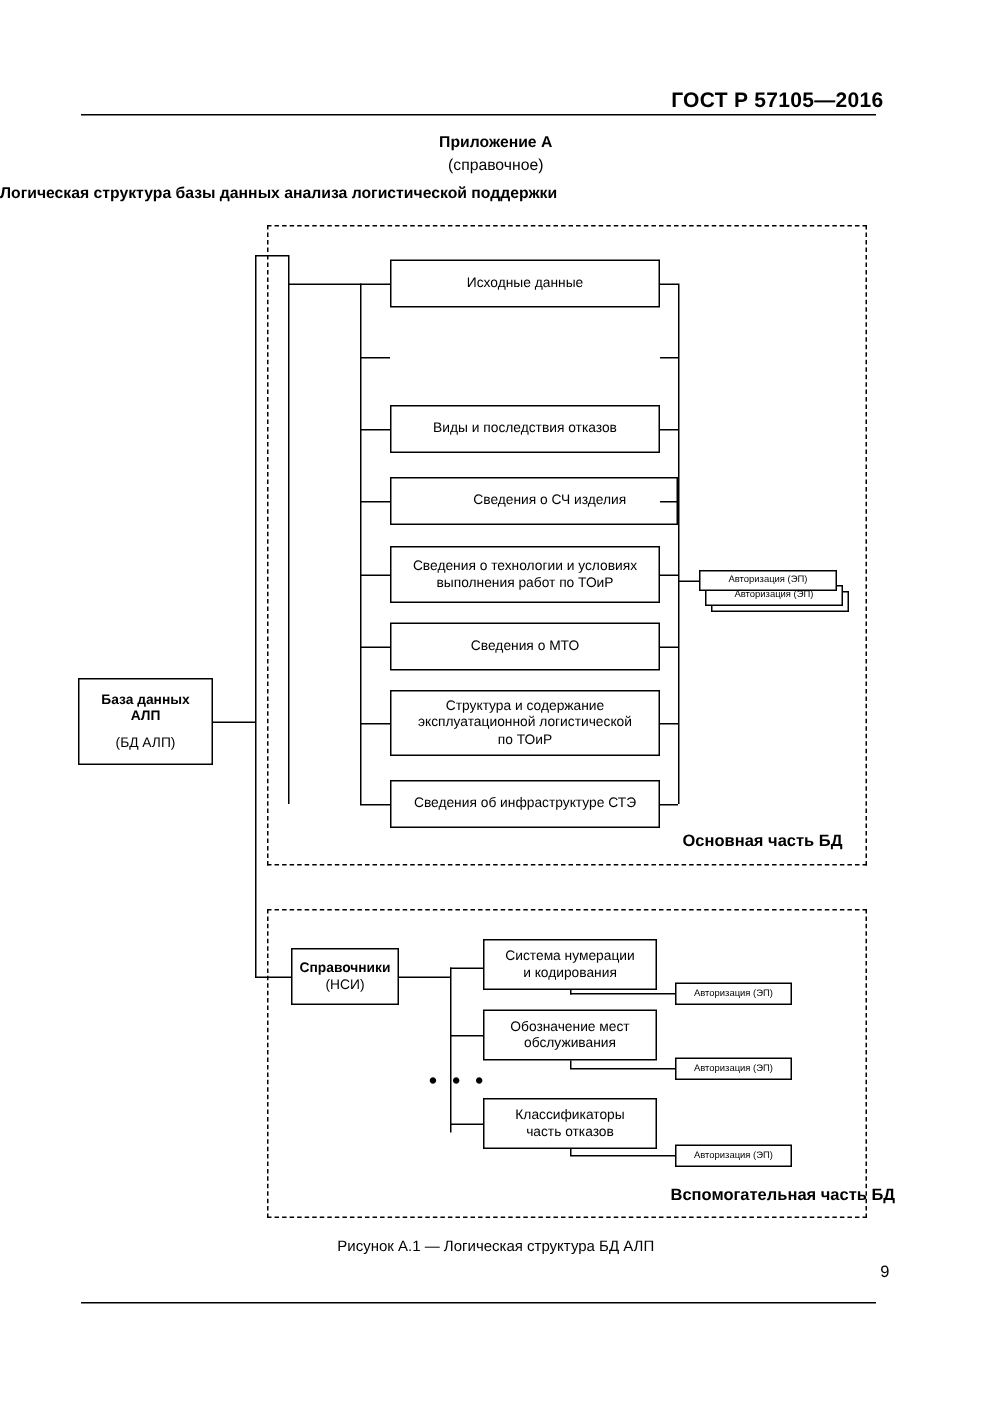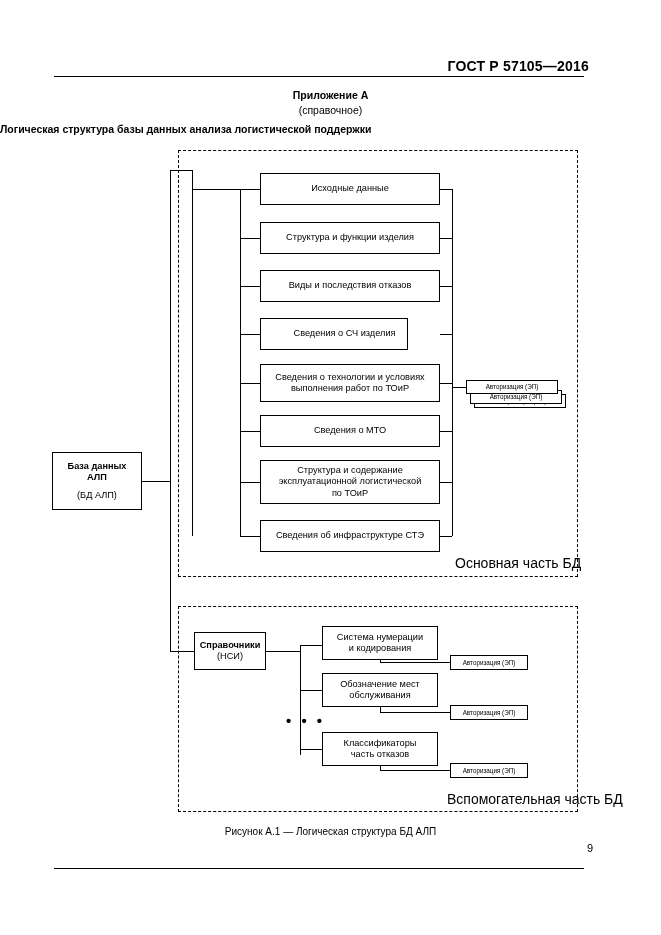--- a/index.html
+++ b/index.html
@@ -83,22 +83,22 @@
   }
 
   
   .dashed {
     position: absolute;
     border: 1px dashed #000;
     box-sizing: border-box;
   }
   .region-label {
     position: absolute;
-    font-size: 14px;
-    font-weight: normal;
+    font-size: 11px;
+    font-weight: bold;
   }
 
   
   .box {
     position: absolute;
     box-sizing: border-box;
     border: 1px solid #000;
     background: #fff;
     display: flex;
     align-items: center;
@@ -159,31 +159,28 @@
   <div class="line hline" style="left:170px; top:651px; width:26px;"></div>
 
   <div class="line vline" style="left:192px; top:170px; height:366px;"></div>
 
   <div class="box" style="left:260px; top:173px; width:180px; height:32px;">
     <span>Исходные данные</span>
   </div>
   <div class="line hline" style="left:240px; top:189px; width:20px;"></div>
   <div class="line hline" style="left:192px; top:189px; width:48px;"></div>
 
-  <div class="box" style="left:260px; top:222px; width:180px; height:32px;">
-    <span>Структура и функции изделия</span>
-  </div>
   <div class="line hline" style="left:240px; top:238px; width:20px;"></div>
 
   <div class="box" style="left:260px; top:270px; width:180px; height:32px;">
     <span>Виды и последствия отказов</span>
   </div>
   <div class="line hline" style="left:240px; top:286px; width:20px;"></div>
 
-  <div class="box" style="left:260px; top:318px; width:148px; height:32px;padding-left:24px;">
+  <div class="box" style="left:260px; top:318px; width:192px; height:32px;padding-left:24px;">
     <span>Сведения о СЧ изделия</span>
   </div>
   <div class="line hline" style="left:240px; top:334px; width:20px;"></div>
 
   <div class="box multi" style="left:260px; top:364px; width:180px; height:38px;">
     <span>Сведения о технологии и условиях</span>
     <span>выполнения работ по ТОиР</span>
   </div>
   <div class="line hline" style="left:240px; top:383px; width:20px;"></div>
 

